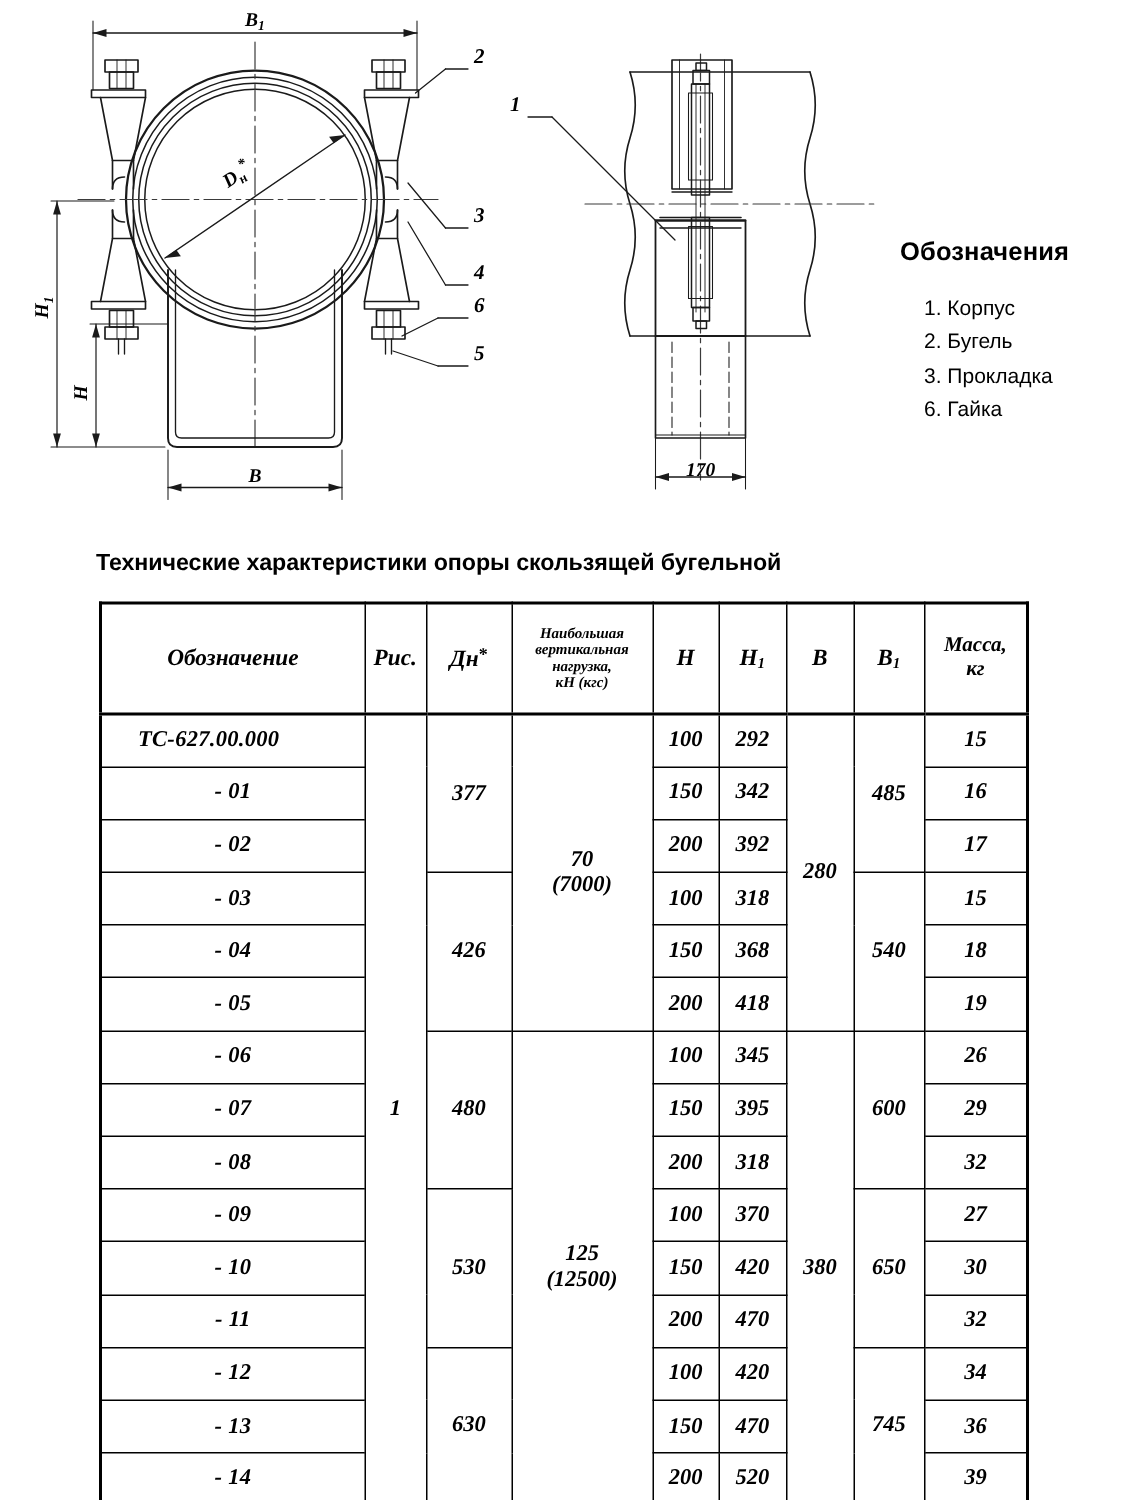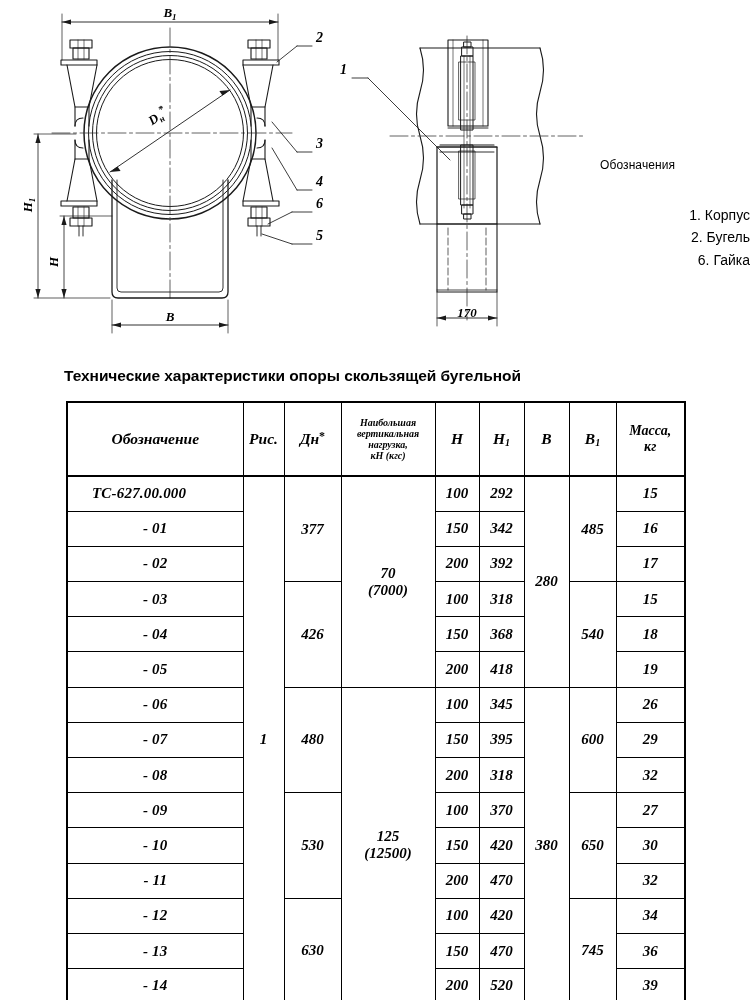--- a/index.html
+++ b/index.html
@@ -30,26 +30,26 @@
     font-weight: 600;
   }
 
   
   #legend {
     position: absolute;
     left: 600px; top: 158px;
     width: 150px;
   }
   #legend .legend-title {
-    font-size: 12px;
-    font-weight: 400;
-    margin-bottom: 32px;
+    font-size: 17px;
+    font-weight: 700;
+    margin-bottom: 14px;
     letter-spacing: .1px;
   }
-  #legend ol { margin: 0; padding: 0; list-style: none; text-align: right; }
+  #legend ol { margin: 16px; padding: 0; list-style: none; }
   #legend li {
     font-size: 14px;
     line-height: 22.4px;
     white-space: nowrap;
   }
   #legend li .num { display: inline-block; }
 
   
   #table-title {
     position: absolute;
@@ -318,20 +318,24 @@
     <ol>
       <li>
         <span class="num">1.</span>
         <span>Корпус</span>
       </li>
       <li>
         <span class="num">2.</span>
         <span>Бугель</span>
       </li>
       <li>
+        <span class="num">3.</span>
+        <span>Прокладка</span>
+      </li>
+      <li>
         <span class="num">6.</span>
         <span>Гайка</span>
       </li>
     </ol>
   </div>
 
   <div id="table-title">Технические характеристики опоры скользящей бугельной</div>
 
   <div id="spec-table-wrap">
     <table class="spec">

